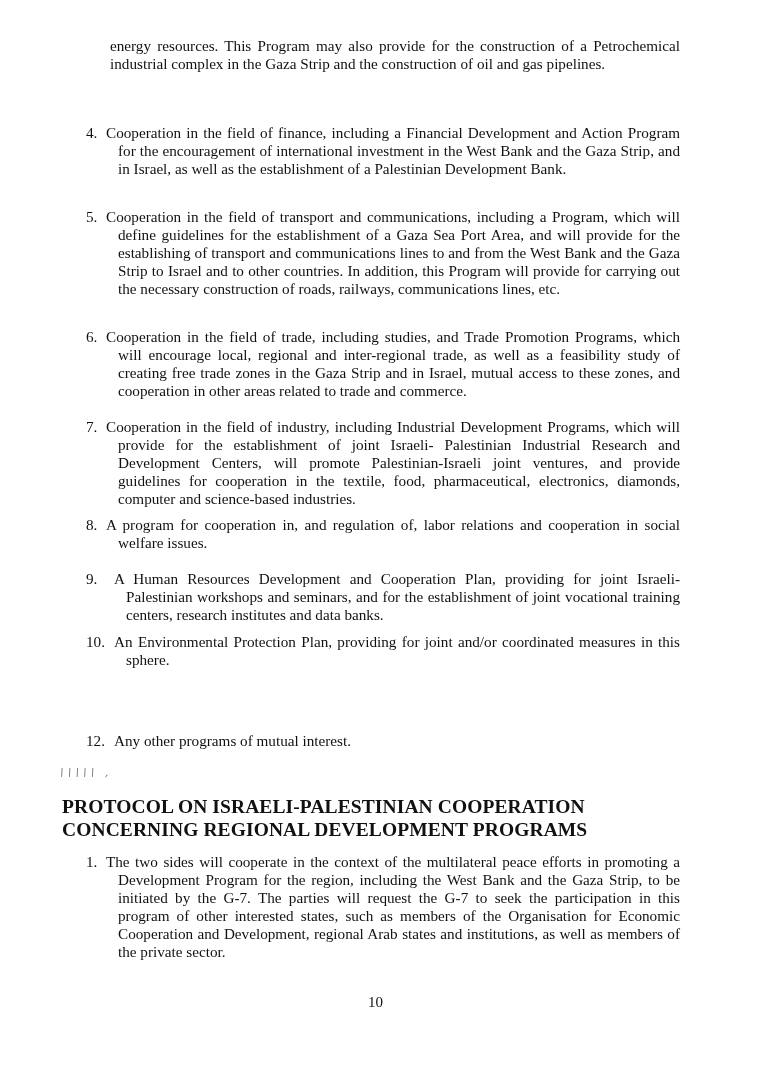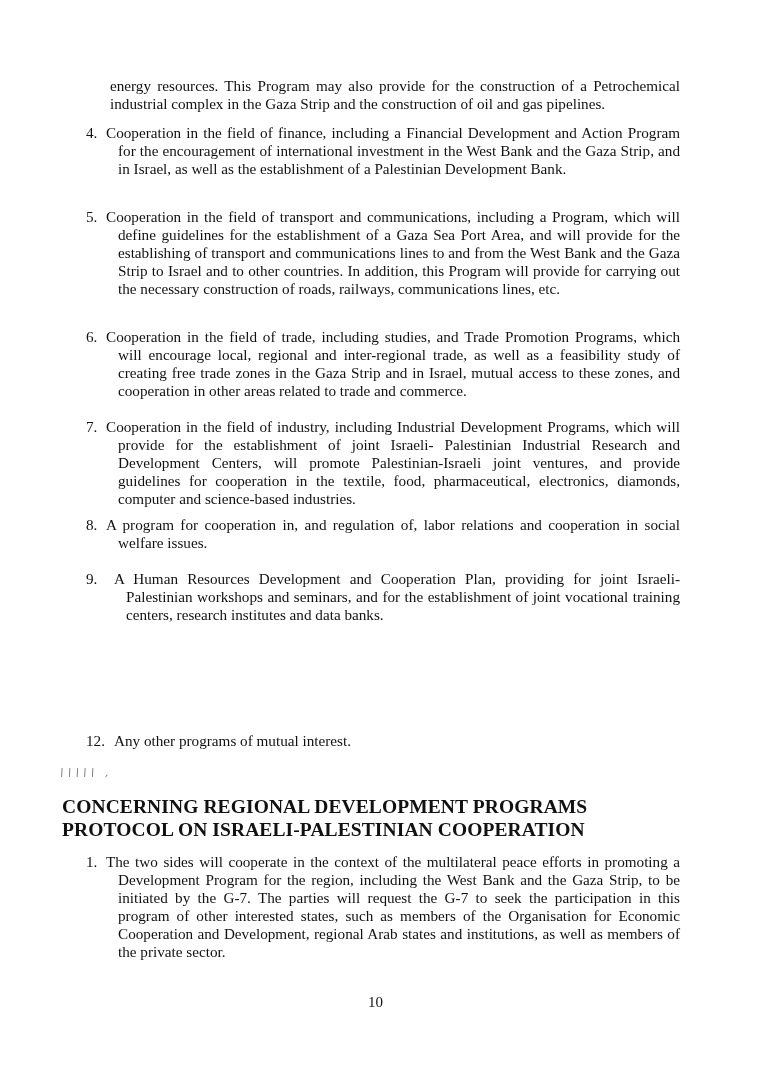--- a/index.html
+++ b/index.html
@@ -21,21 +21,20 @@
       top: 0;
       width: 758px;
       height: 1078px;
     }
     .para {
       position: absolute;
       font-size: 15.2px;
       line-height: 18px;
       text-align: justify;
       text-align-last: left;
-      margin-top: 40px;
     }
     .cont {
       left: 110px;
       top: 37px;
       width: 570px;
     }
     .item {
       position: absolute;
       font-size: 15.2px;
       line-height: 18px;
@@ -109,32 +108,36 @@
   <div class="item" style="left:86px; top:516px; width:594px;">
     <span class="num">8.</span>
     <span class="txt" style="padding-left:32px; text-indent:-12px;">A program for cooperation in, and regulation of, labor relations and cooperation in social welfare issues.</span>
   </div>
 
   <div class="item" style="left:86px; top:570px; width:594px;">
     <span class="num">9.</span>
     <span class="txt" style="padding-left:40px; text-indent:-12px;">A Human Resources Development and Cooperation Plan, providing for joint Israeli-Palestinian workshops and seminars, and for the establishment of joint vocational training centers, research institutes and data banks.</span>
   </div>
 
+  <div class="item" style="left:86px; top:633px; width:594px;">
+    <span class="num">10.</span>
+    <span class="txt" style="padding-left:40px; text-indent:-12px;">An Environmental Protection Plan, providing for joint and/or coordinated measures in this sphere.</span>
+  </div>
 
 
   <div class="item" style="left:86px; top:732px; width:594px;">
     <span class="num">12.</span>
     <span class="txt" style="padding-left:40px; text-indent:-12px;">Any other programs of mutual interest.</span>
   </div>
 
   <div class="scan-marks">\\\\\ ,</div>
 
   <div class="heading">
+    <div>PROTOCOL ON ISRAELI-PALESTINIAN COOPERATION</div>
     <div>CONCERNING REGIONAL DEVELOPMENT PROGRAMS</div>
-    <div>PROTOCOL ON ISRAELI-PALESTINIAN COOPERATION</div>
   </div>
 
   <div class="item" style="left:86px; top:853px; width:594px;">
     <span class="num">1.</span>
     <span class="txt" style="padding-left:32px; text-indent:-12px;">The two sides will cooperate in the context of the multilateral peace efforts in promoting a Development Program for the region, including the West Bank and the Gaza Strip, to be initiated by the G-7. The parties will request the G-7 to seek the participation in this program of other interested states, such as members of the Organisation for Economic Cooperation and Development, regional Arab states and institutions, as well as members of the private sector.</span>
   </div>
 
   <div class="page-number">10</div>
 
 </div>

